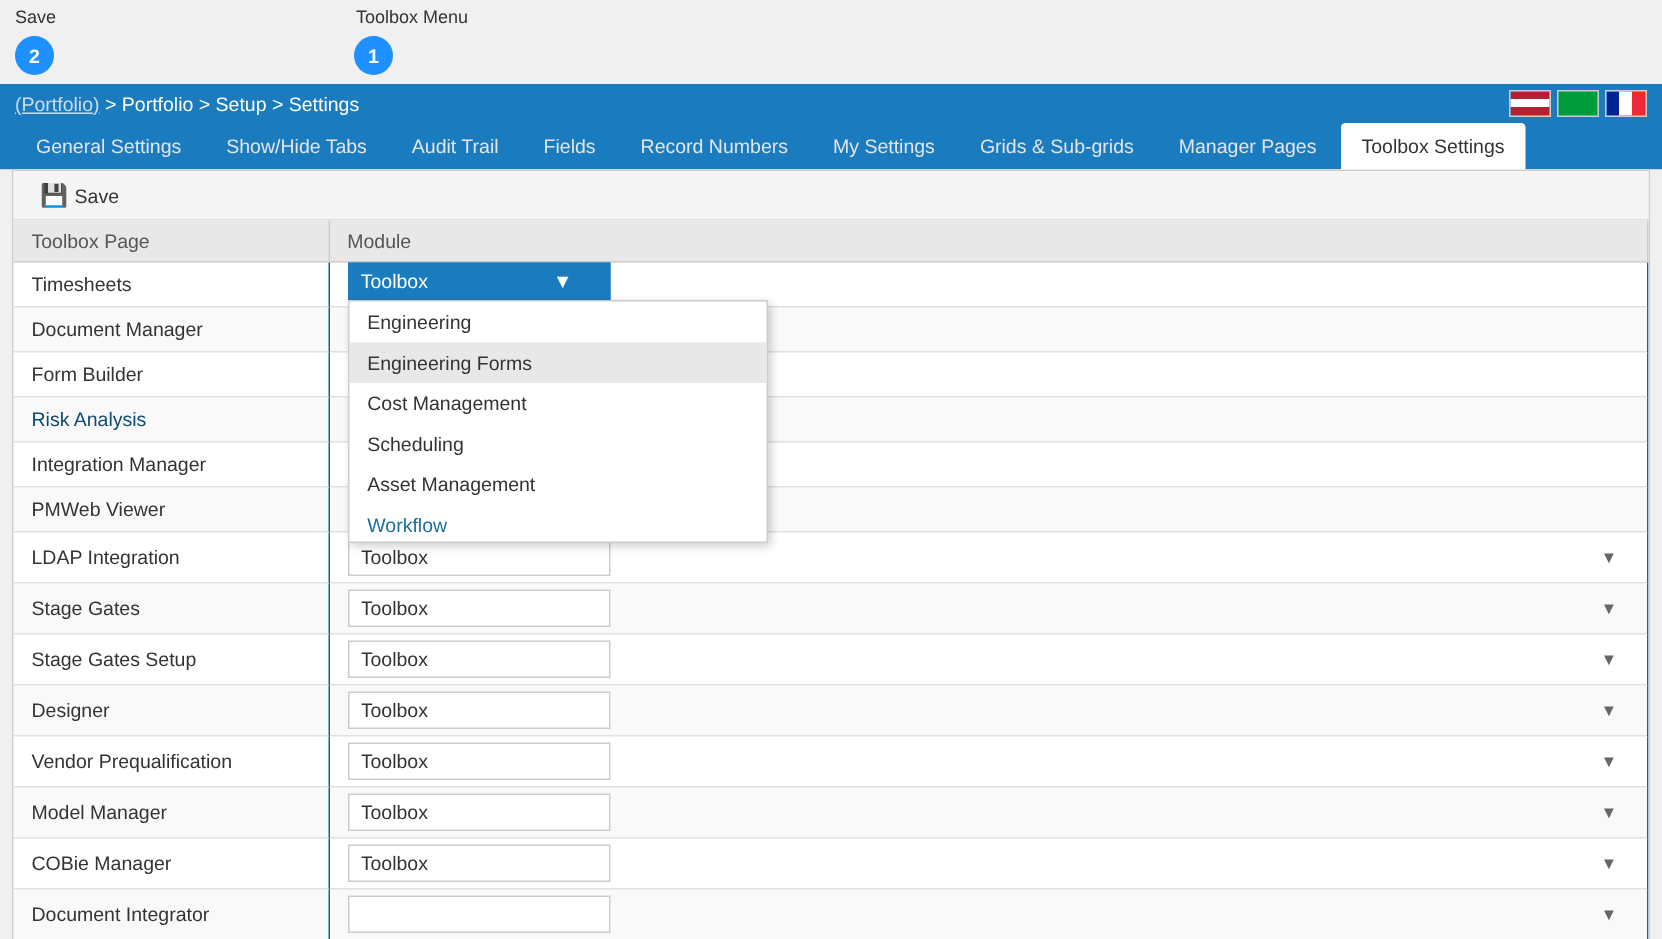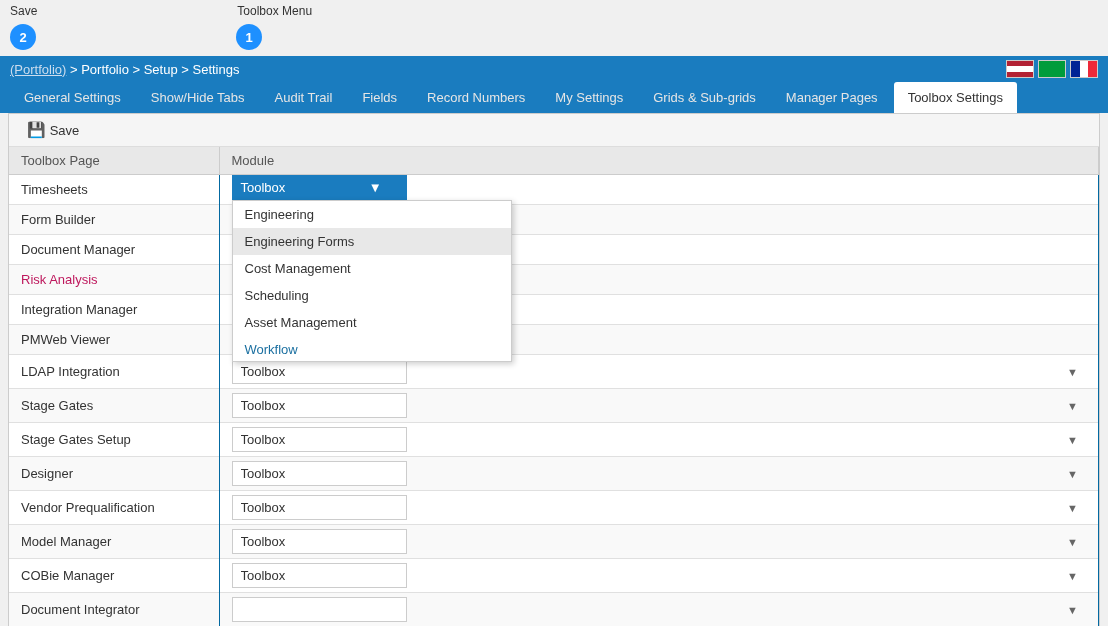--- a/index.html
+++ b/index.html
@@ -135,21 +135,21 @@
     .settings-table tbody td {
       padding: 7px 12px;
       font-size: 13px;
       color: #333;
       border-right: 1px solid #0369a1;
       vertical-align: middle;
     }
 
     
     .page-name { color: #333; }
-    .page-name-link { color: #be185d; text-decoration: none; cursor: pointer; }
+    .page-name-link { color: #0c4a6e; text-decoration: none; cursor: pointer; }
 
     
     .dropdown-cell { position: relative; }
     .dropdown-select {
       width: 175px;
       padding: 4px 24px 4px 8px;
       border: 1px solid #ccc;
       background: white;
       font-size: 13px;
       appearance: none;
@@ -333,28 +333,28 @@
                       </div>
 
                     </div>
                   </div>
                 </div>
               </td>
             </tr>
 
             <tr>
               <td class="page-name">
+                <span>Document Manager</span>
+              </td>
+              <td></td>
+            </tr>
+
+            <tr>
+              <td class="page-name">
                 <span>Form Builder</span>
-              </td>
-              <td></td>
-            </tr>
-
-            <tr>
-              <td class="page-name">
-                <span>Document Manager</span>
               </td>
               <td></td>
             </tr>
 
             <tr>
               <td class="page-name">
                 <span class="page-name-link">Risk Analysis</span>
               </td>
               <td></td>
             </tr>

